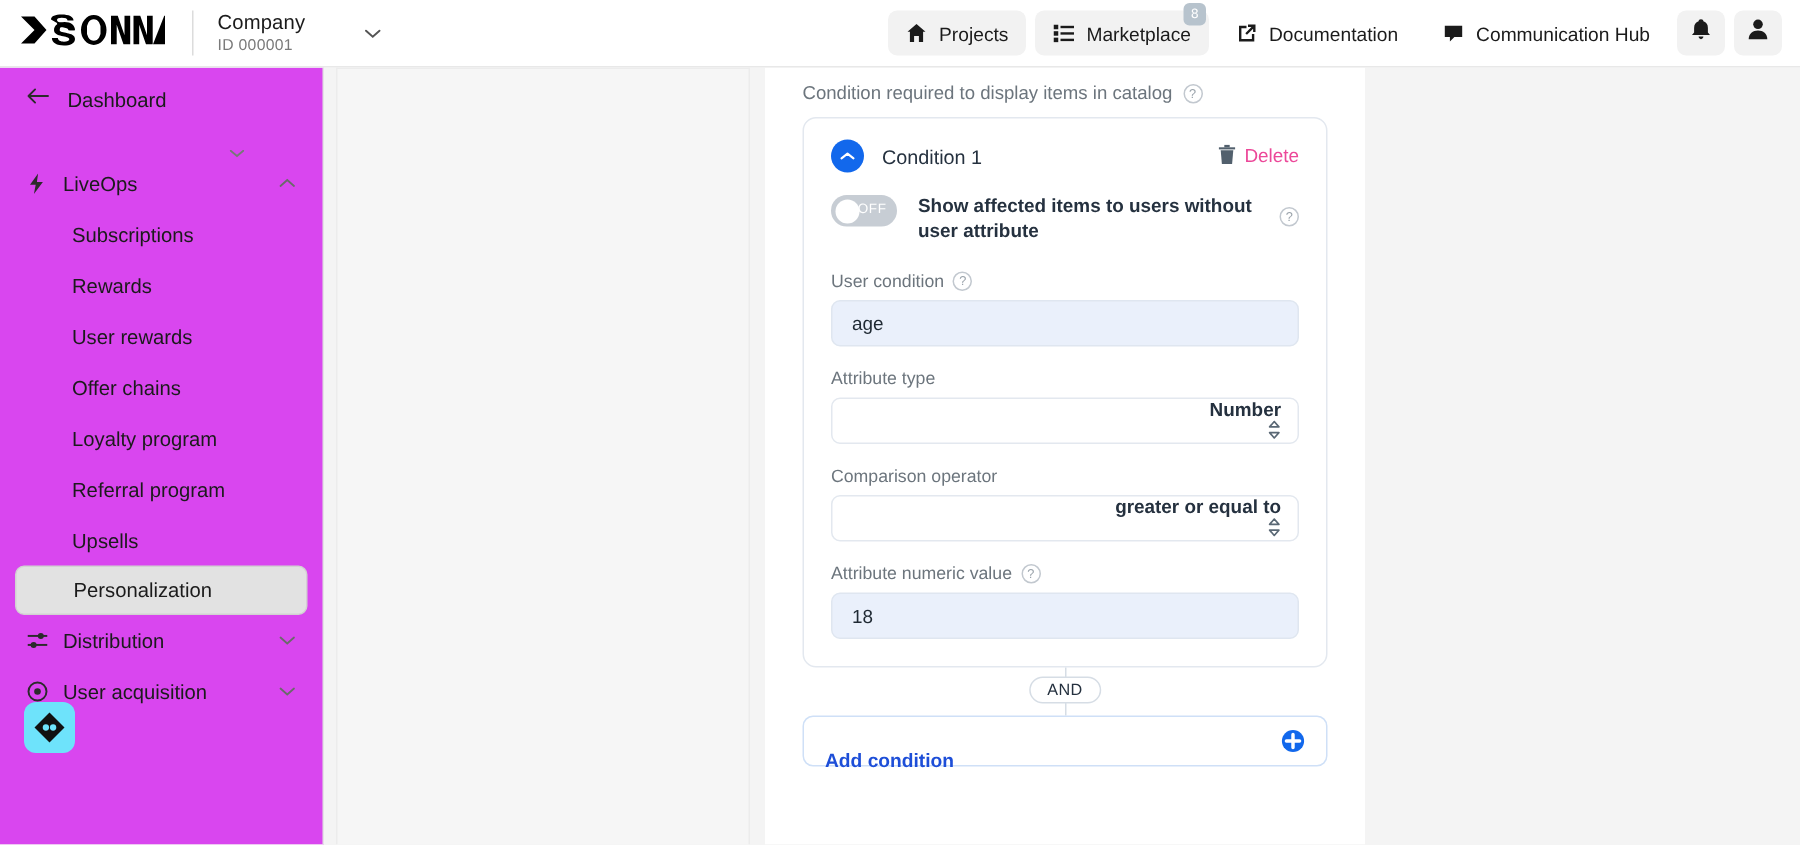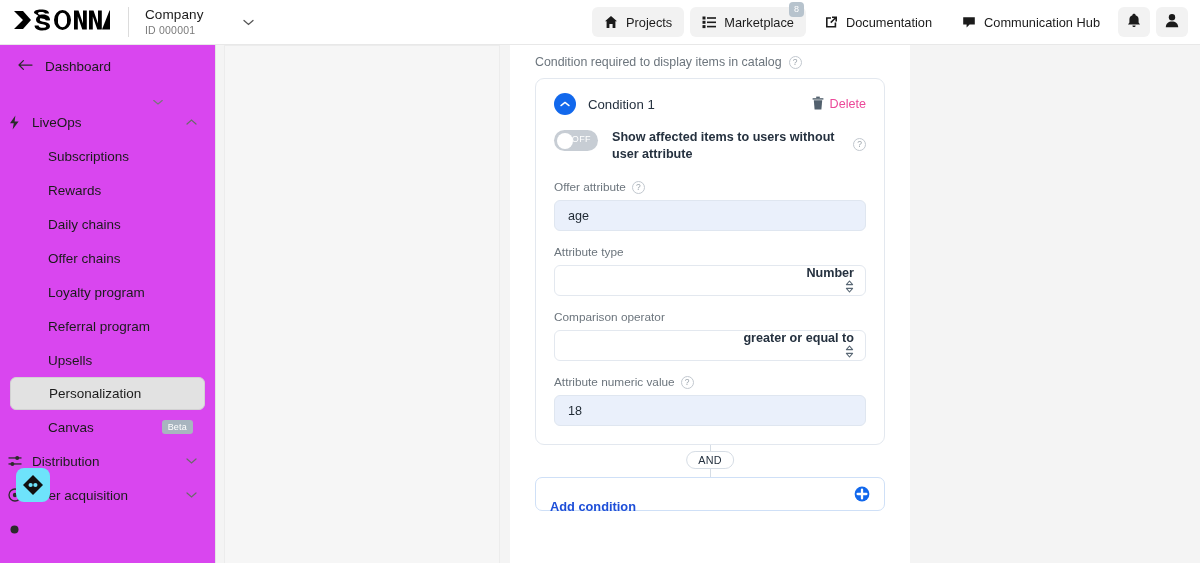--- a/index.html
+++ b/index.html
@@ -62,21 +62,21 @@
     display: flex; align-items: center; gap: 12px;
     height: 42px; padding: 0 18px; cursor: pointer;
   }
   .side-top .lbl { font-size: 13.5px; color: #1b1b1b; }
   .partial-caret {
     height: 18px; display: flex; align-items: flex-end; justify-content: center;
     color: #777; font-size: 10px; padding-left: 100px;
   }
   .grp {
     display: flex; align-items: center; height: 34px;
-    padding: 0 18px 0 8px; cursor: pointer;
+    padding: 0 18px 0 18px; cursor: pointer;
   }
   .grp .gi { width: 18px; display: flex; align-items: center; color: #2b2b2b; }
   .grp .gl { font-size: 13.5px; color: #1b1b1b; margin-left: 6px; }
   .grp .gc { margin-left: auto; color: #6a6a6a; font-size: 11px; display:flex; }
   .itm {
     display: flex; align-items: center; height: 34px;
     margin: 0 10px; padding: 0 12px 0 38px; border-radius: 6px; cursor: pointer;
   }
   .itm .il { font-size: 13.5px; color: #1b1b1b; }
   .itm.active { background: #e2e2e2; border: 1px solid #d2d2d2; height: 33px; }
@@ -322,40 +322,36 @@
       </span>
     </div>
 
     <div class="itm">
       <span class="il">Subscriptions</span>
     </div>
     <div class="itm">
       <span class="il">Rewards</span>
     </div>
     <div class="itm">
-      <span class="il">Daily chains</span>
+      <span class="il">User rewards</span>
     </div>
     <div class="itm">
       <span class="il">Offer chains</span>
     </div>
     <div class="itm">
       <span class="il">Loyalty program</span>
     </div>
     <div class="itm">
       <span class="il">Referral program</span>
     </div>
     <div class="itm">
       <span class="il">Upsells</span>
     </div>
     <div class="itm active">
       <span class="il">Personalization</span>
-    </div>
-    <div class="itm">
-      <span class="il">Canvas</span>
-      <span class="beta">Beta</span>
     </div>
 
     <div class="grp">
       <span class="gi">
         <svg width="14" height="13" viewBox="0 0 14 13">
           <rect x="0.5" y="2.3" width="13" height="1.3" fill="#2b2b2b"></rect>
             <circle cx="9.2" cy="2.95" r="2" fill="#2b2b2b"></circle>
           <rect x="0.5" y="8.3" width="13" height="1.3" fill="#2b2b2b"></rect>
             <circle cx="4.4" cy="8.95" r="2" fill="#2b2b2b"></circle>
         </svg>
@@ -433,21 +429,21 @@
         <span class="switch">
           <span class="knob"></span>
           <span class="st">OFF</span>
         </span>
         <span class="toggle-label">Show affected items to users without user attribute</span>
         <span class="q toggle-q">?</span>
       </div>
 
       <div class="field">
         <div class="flabel">
-          <span class="ft">Offer attribute</span>
+          <span class="ft">User condition</span>
           <span class="q">?</span>
         </div>
         <div class="input">age</div>
       </div>
 
       <div class="field">
         <div class="flabel">
           <span class="ft">Attribute type</span>
         </div>
         <div class="select">

